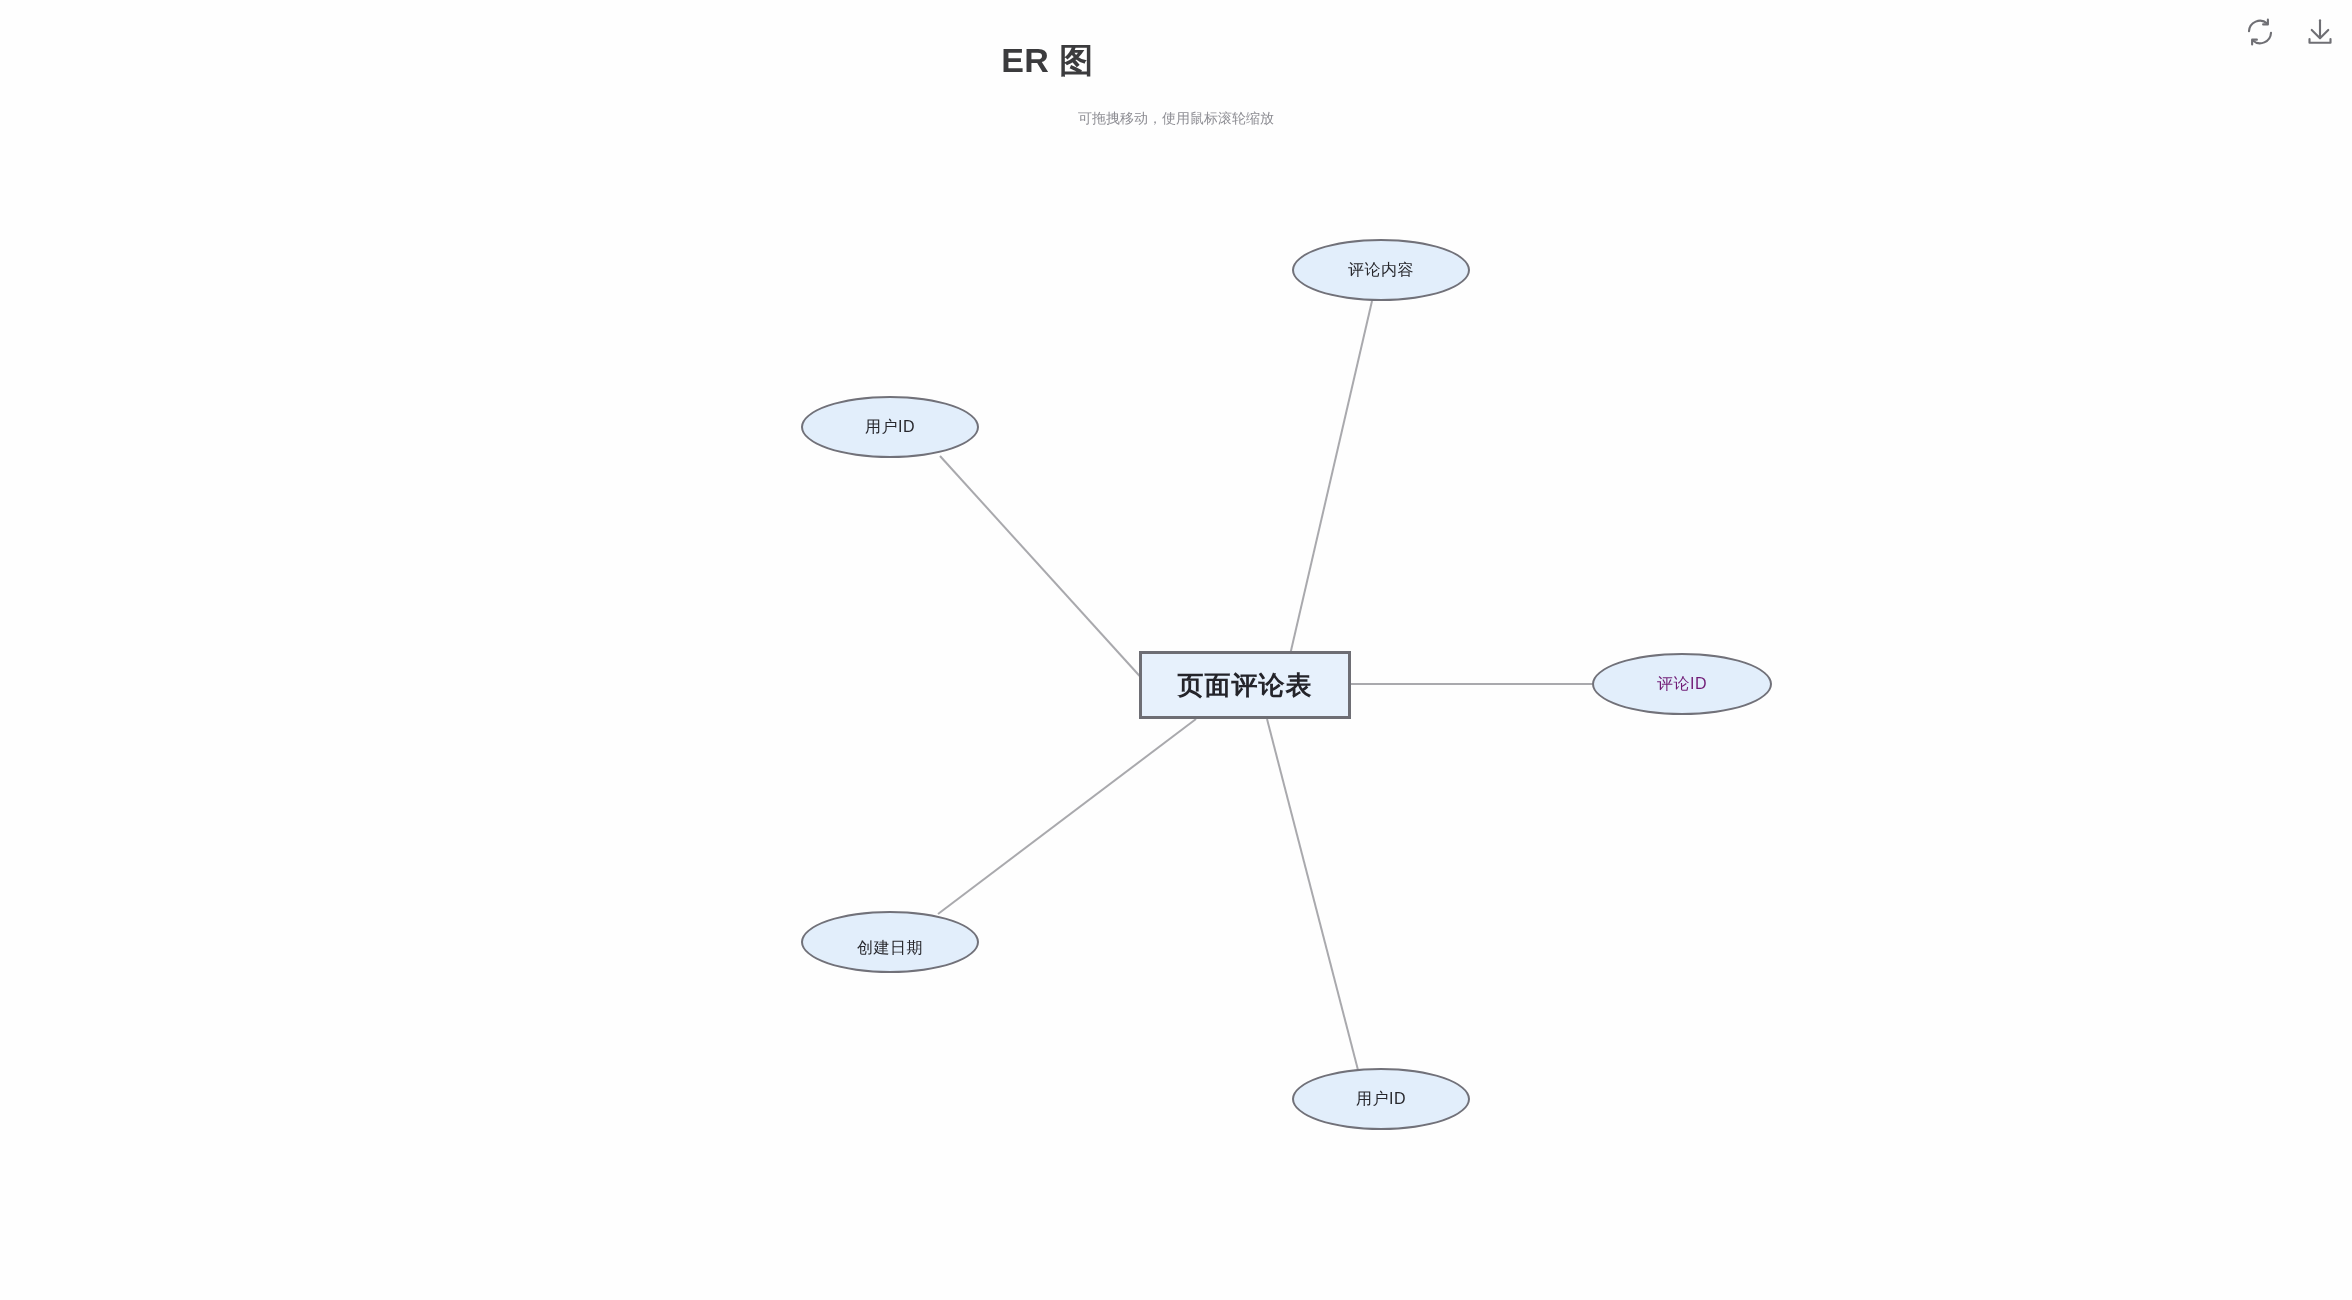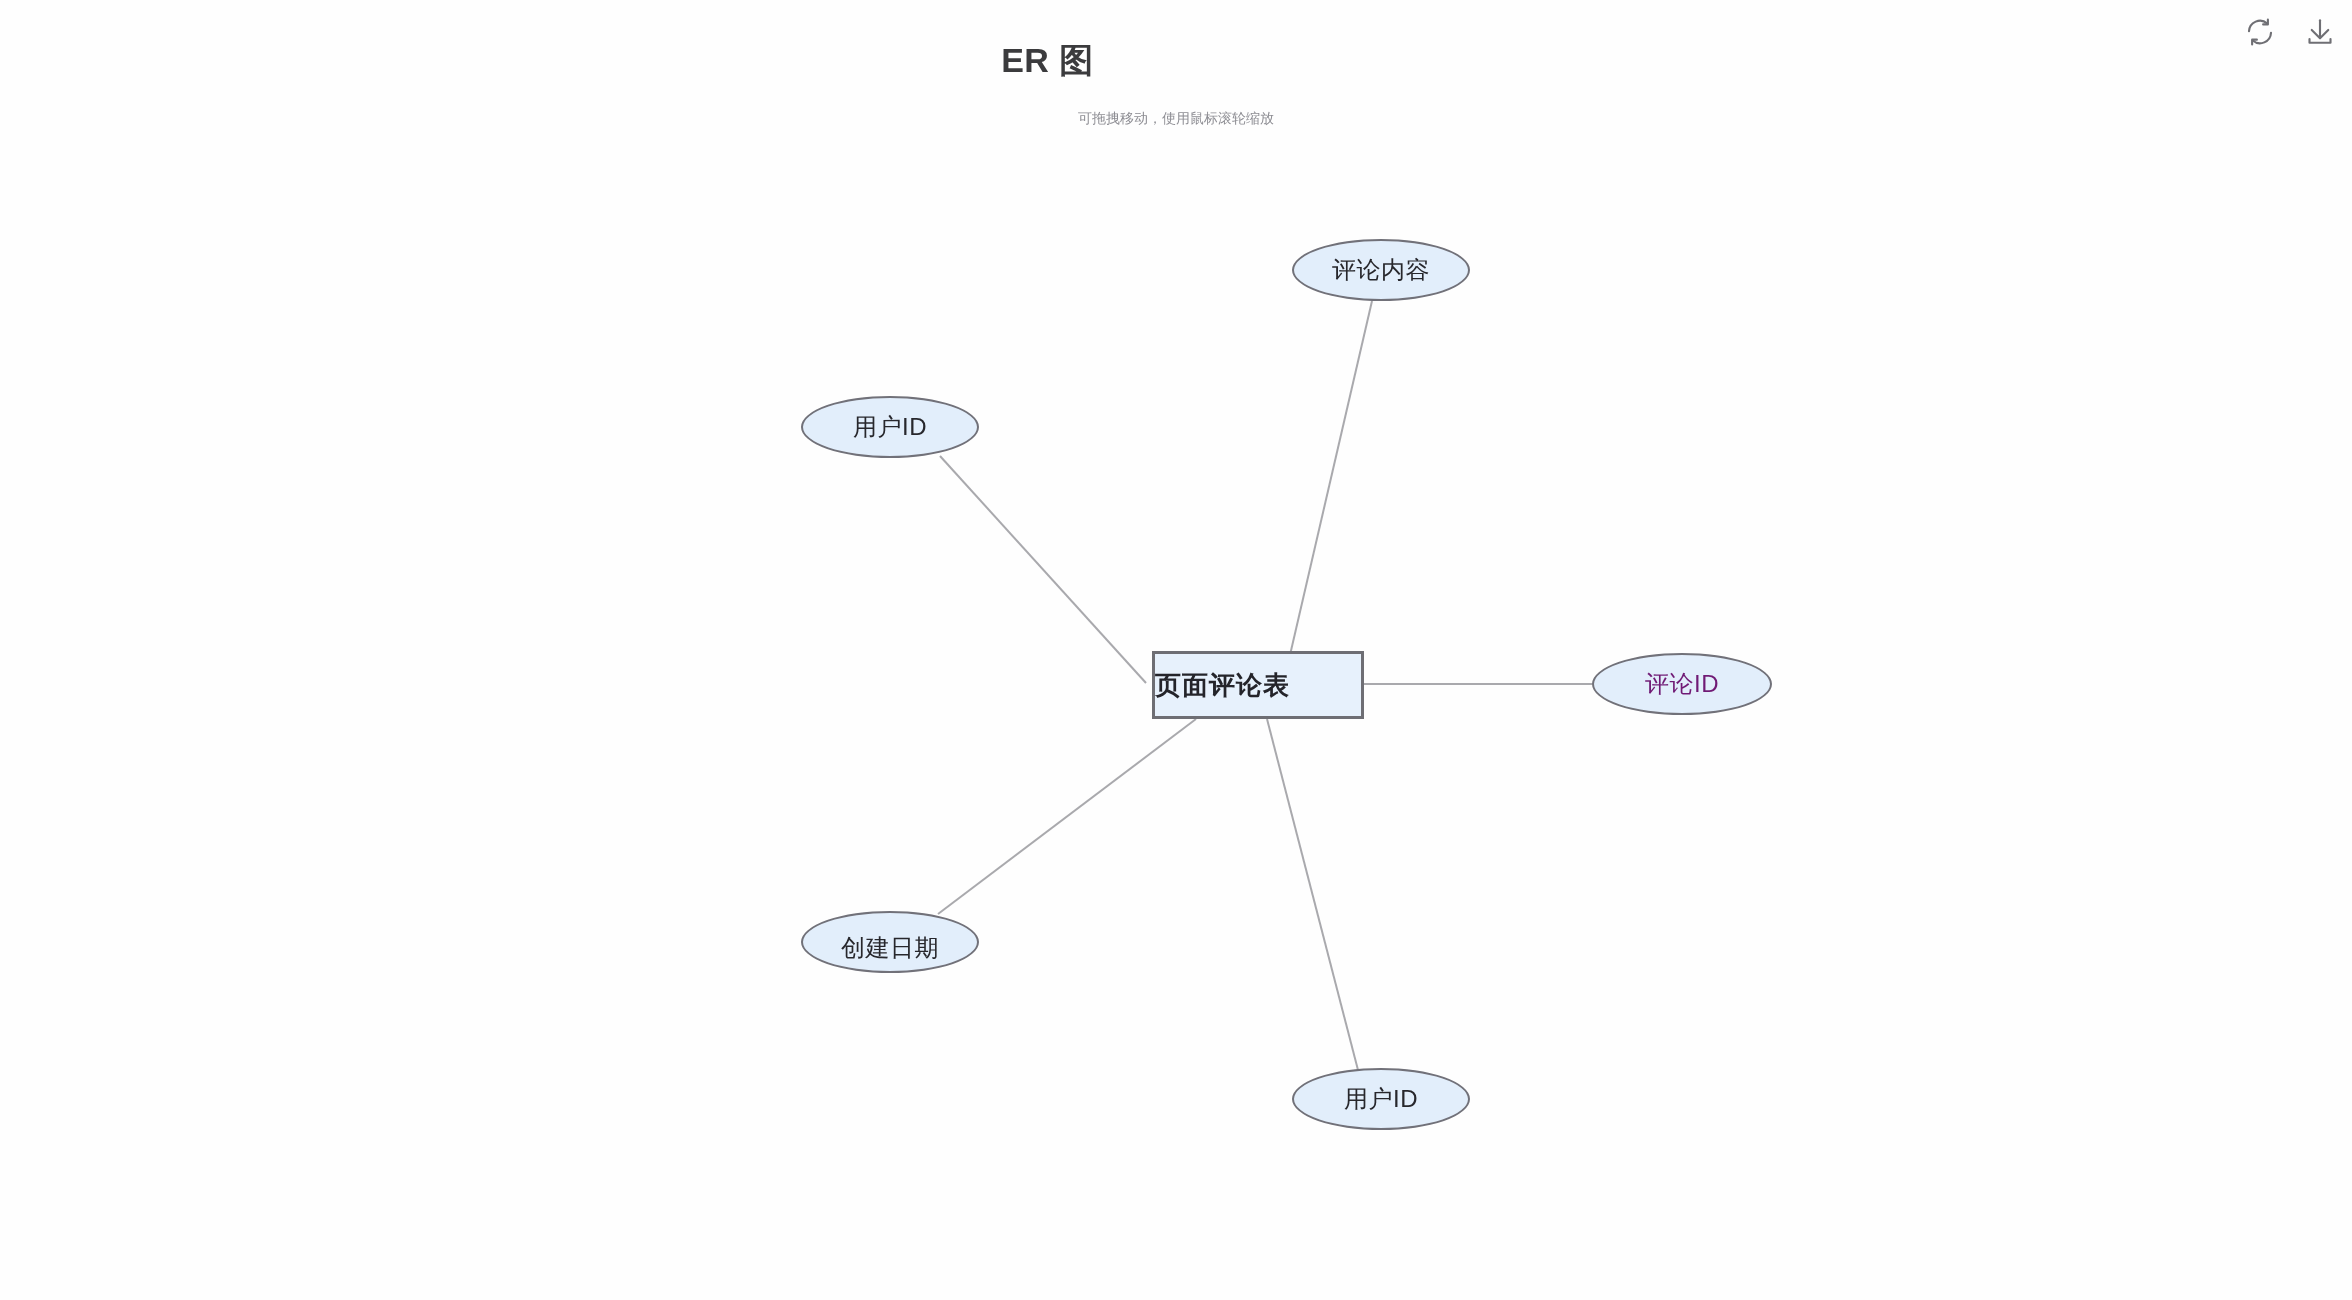--- a/index.html
+++ b/index.html
@@ -100,23 +100,22 @@
   }
 
   
   .entity-node {
     position: absolute;
     box-sizing: border-box;
     background: #e7f1fc;
     border: 3px solid #6e6e74;
     display: flex;
     align-items: center;
-    justify-content: flex-start;
+    justify-content: center;
     cursor: move;
-    margin-left: 13px;
   }
   .entity-label {
     font-size: 26px;
     font-weight: bold;
     color: #24242a;
     letter-spacing: 1px;
     white-space: nowrap;
   }
 
   
@@ -125,21 +124,21 @@
     box-sizing: border-box;
     background: #e2eefb;
     border: 2px solid #717179;
     border-radius: 50%;
     display: flex;
     align-items: center;
     justify-content: center;
     cursor: move;
   }
   .attr-label {
-    font-size: 24px;
+    font-size: 16px;
     font-weight: normal;
     color: #27272c;
     white-space: nowrap;
     letter-spacing: 0.5px;
   }
 </style>
 </head>
 <body style="background: rgb(254, 254, 254);">
 
 <div id="app" style="background: rgb(254, 254, 254);">

